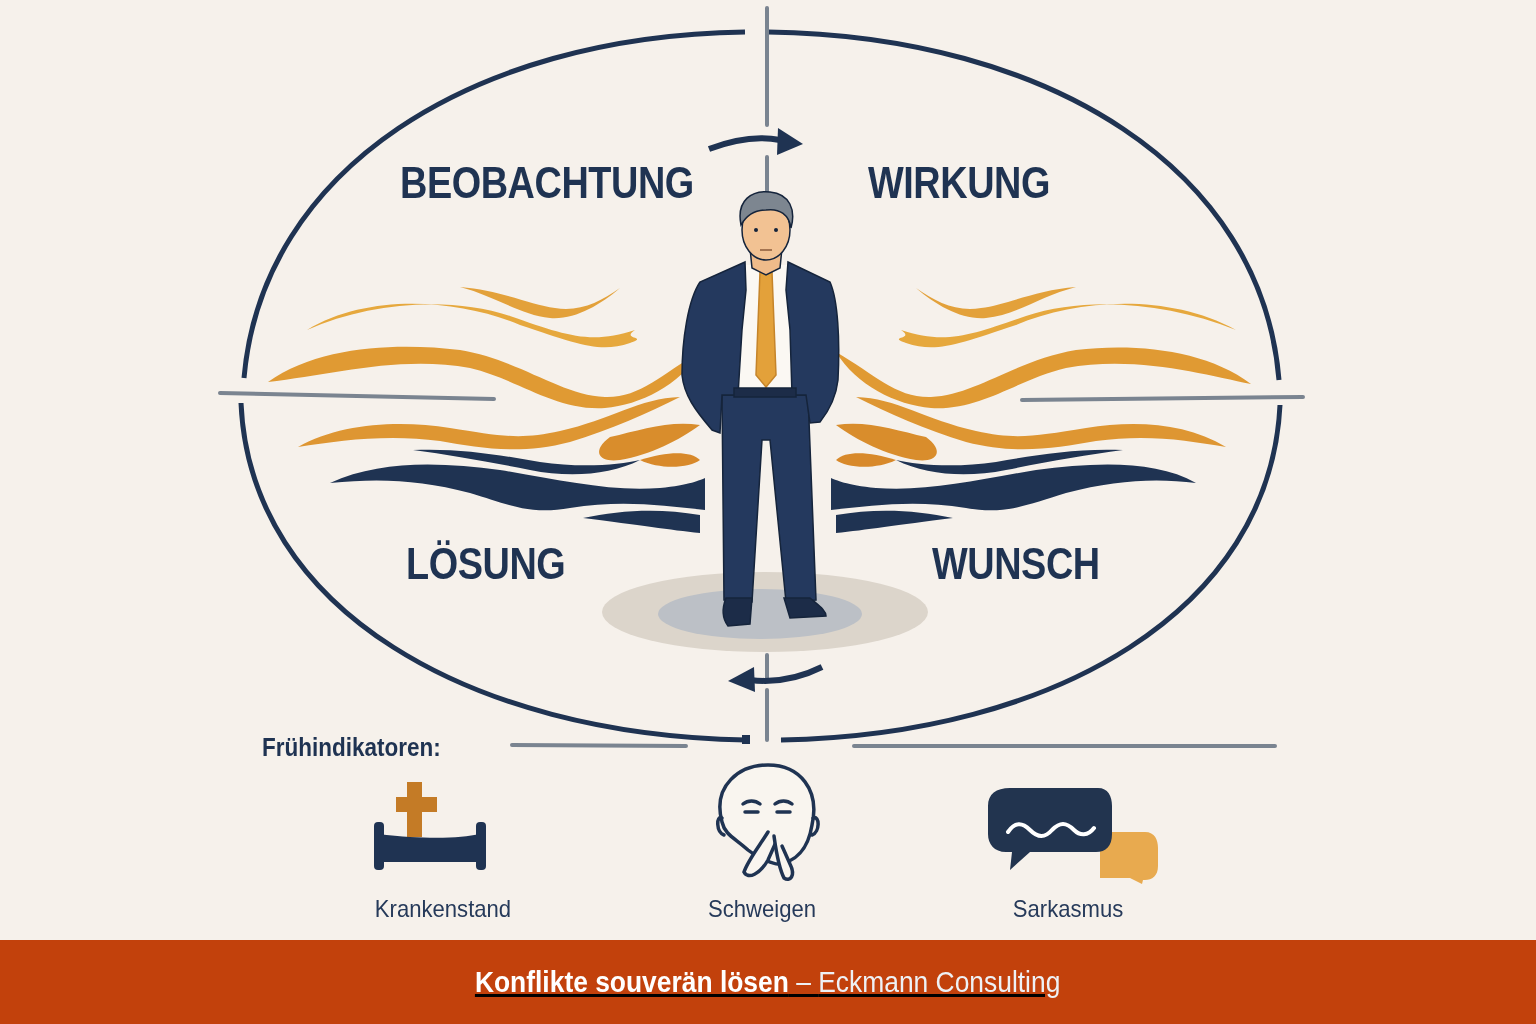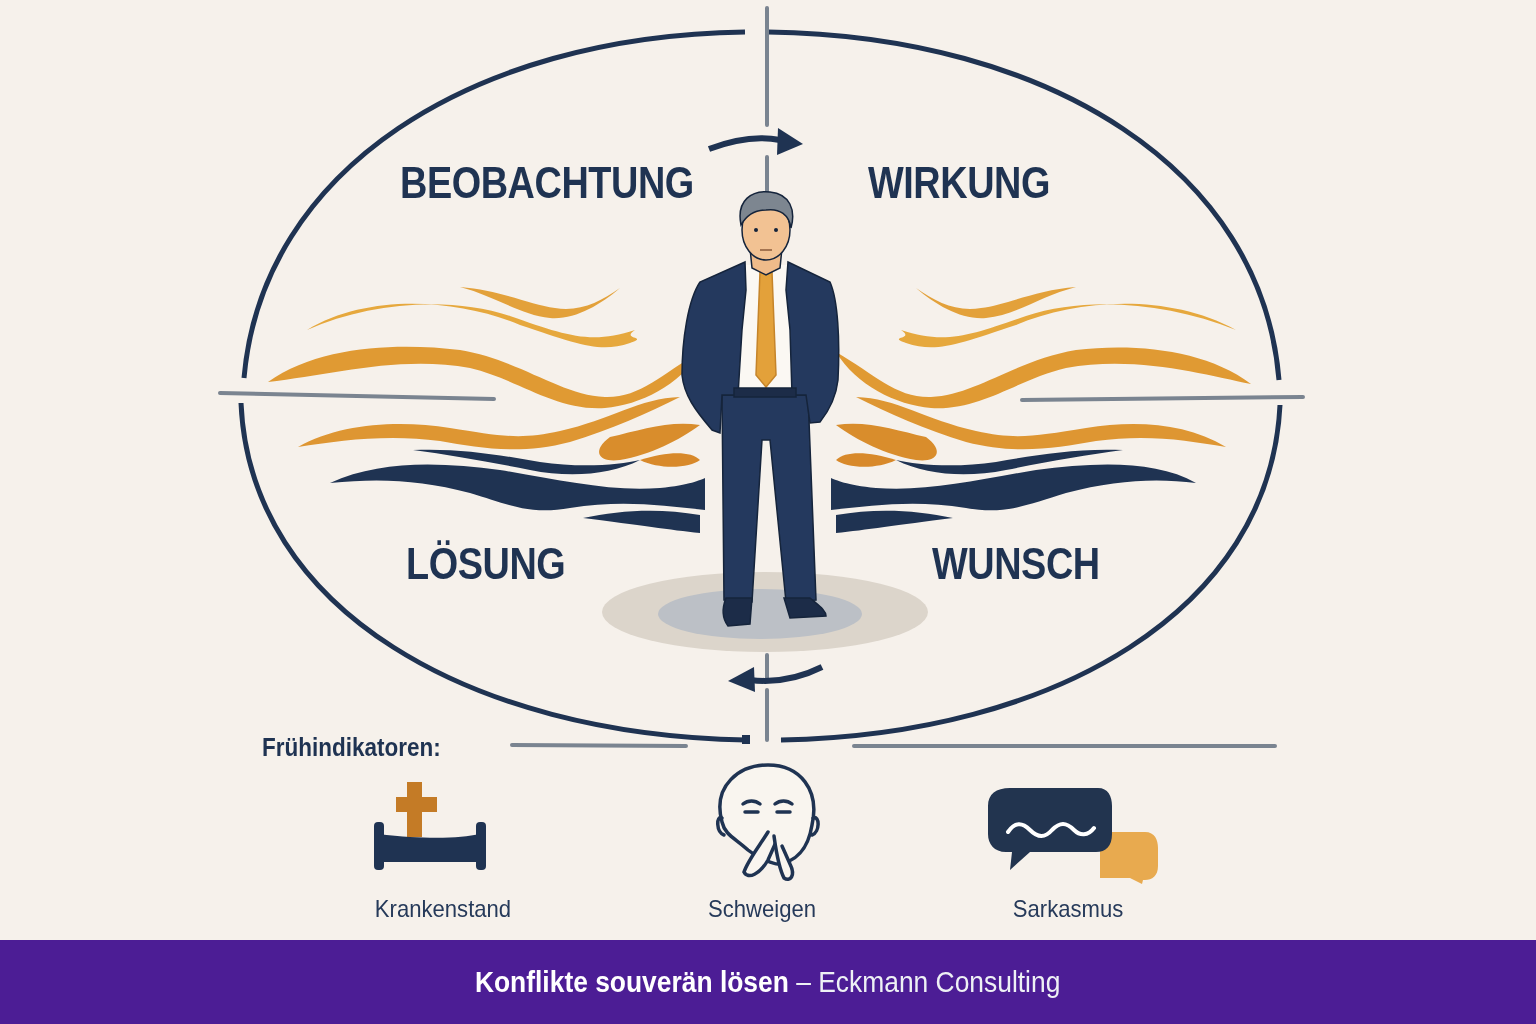--- a/index.html
+++ b/index.html
@@ -2,21 +2,21 @@
 <html><head>
 <meta charset="utf-8">
 <style>
   html, body { margin:0; padding:0; }
   body { width:1536px; height:1024px; background:#f6f1eb; position:relative; overflow:hidden; font-family:"Liberation Sans", sans-serif; }
   .stage { position:absolute; left:0; top:0; width:1536px; height:796px; }
   svg.art { position:absolute; left:0; top:0; }
   .qlabel { position:absolute; font-family:"Liberation Sans", sans-serif; font-weight:700; color:#1f3352; font-size:44px; letter-spacing:-0.5px; transform:scaleX(0.86); transform-origin:left center; line-height:1; white-space:nowrap; }
   .indicators-title { position:absolute; left:262px; top:733px; font-weight:700; font-size:25px; color:#1f3352; transform:scaleX(0.9); transform-origin:left center; white-space:nowrap; }
   .ind-label { position:absolute; font-size:24px; color:#263a5a; text-align:center; width:240px; transform:scaleX(0.92); white-space:nowrap; }
-  .footer { position:absolute; left:0; top:940px; width:1536px; height:84px; background:#4c1d95; display:flex; align-items:center; justify-content:center; }
+  .footer { position:absolute; left:0; top:940px; width:1536px; height:84px; background:#c2410c; display:flex; align-items:center; justify-content:center;text-decoration:underline; }
   .footer span { font-size:30px; color:#ffffff; white-space:pre; }
   .footer .bold { font-weight:700; }
   .footer .light { font-weight:400; color:#eef1f5; }
   .footer-inner { transform:scaleX(0.88); display:flex; align-items:center; }
 </style>
 </head>
 <body>
 
 <div class="stage">
 

